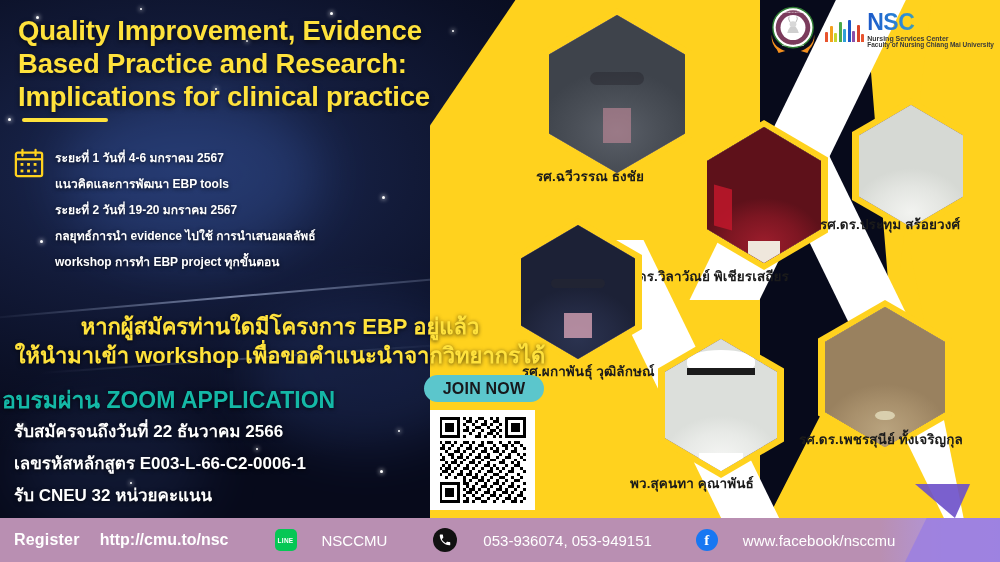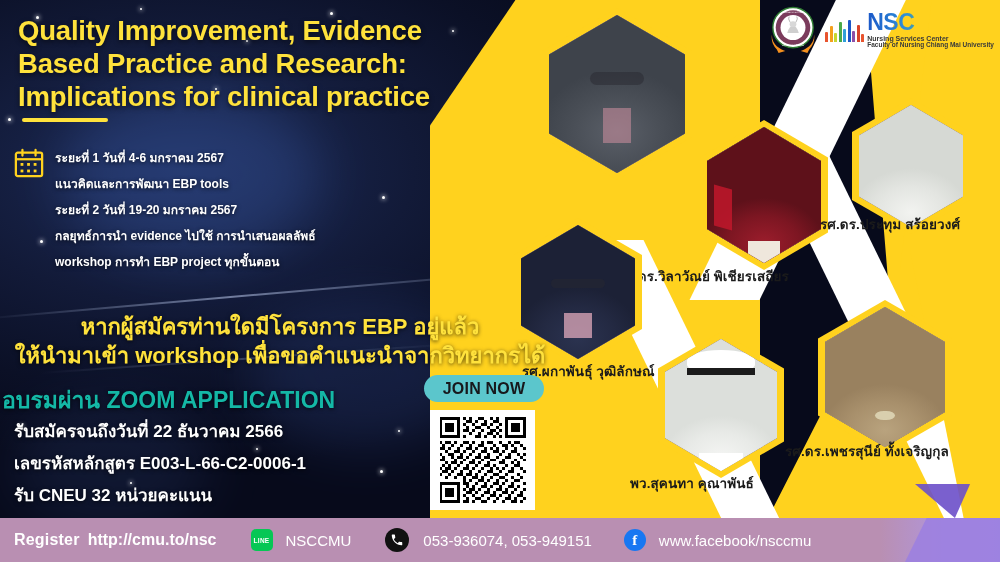--- a/index.html
+++ b/index.html
@@ -161,21 +161,21 @@
     background:#b98fb2;
     display:flex; align-items:center;
     overflow:hidden;
   }
   .footer .ftint {
     position:absolute; inset:0;
     background:linear-gradient(90deg, rgba(185,143,178,1) 0%, rgba(185,143,178,1) 88%, rgba(176,150,222,1) 95%, rgba(170,146,224,1) 100%);
   }
   .footer .fcontent {
     position:relative; z-index:2;
-    display:flex; align-items:center; width:100%; padding:0 14px; gap:4px;
+    display:flex; align-items:center; width:100%; padding:0 14px; gap:16px;
   }
   .f-register { color:#ffffff; font-weight:800; font-size:16px; letter-spacing:.2px; }
   .f-url { color:#ffffff; font-weight:800; font-size:16px; margin-left:4px; }
   .f-line-icon {
     width:22px; height:22px; background:#06C755; border-radius:5px;
     display:flex; align-items:center; justify-content:center;
     margin-left:30px;
   }
   .f-line-icon span { color:#fff; font-size:6.5px; font-weight:800; letter-spacing:.3px; }
   .f-line-text { color:#ffffff; font-size:15px; margin-left:9px; font-weight:500; }
@@ -253,20 +253,21 @@
       <div class="inner">
         <div class="photo" style="background:
              radial-gradient(ellipse 78px 62px at 50% 74%, #5a5f68 0%, #4a4f57 55%, #3e434b 100%),
              radial-gradient(circle 34px at 50% 40%, #e8c0a4 0%, #dbae92 60%, #d3a489 100%),
              radial-gradient(ellipse 46px 34px at 50% 20%, #2b2320 0%, #1d1815 70%, #1d1815 100%),
              linear-gradient(180deg,#dce8e2 0%, #cfe0da 60%, #b9ccc6 100%);"></div>
         <div style="position:absolute; left:30%; top:36%; width:40%; height:8%; background:rgba(40,40,48,.5); border-radius:20px;"></div>
         <div style="position:absolute; left:40%; top:59%; width:20%; height:22%; background:#cf8fa0; opacity:.55;"></div>
       </div>
     </div>
+    <div class="hexname" style="left:66px; top:165px;">รศ.ฉวีวรรณ  ธงชัย</div>
 
     <div class="hex" style="left:230px; top:120px; width:128px; height:150px;">
       <div class="inner">
         <div class="photo" style="background:
              radial-gradient(ellipse 60px 46px at 50% 86%, #9c1d2c 0%, #7d1622 60%, #5e111a 100%),
              radial-gradient(circle 28px at 50% 46%, #f0cdb0 0%, #e3b999 65%, #d8ab8d 100%),
              radial-gradient(ellipse 54px 36px at 50% 22%, #141414 0%, #0b0b0b 75%, #0b0b0b 100%),
              linear-gradient(180deg,#123 0%, #1a1a1a 55%, #151515 100%);"></div>
         <div style="position:absolute; left:6%; top:44%; width:16%; height:30%; background:#c0182b; opacity:.85; transform:skewY(16deg);"></div>
         <div style="position:absolute; left:36%; top:84%; width:28%; height:16%; background:#efe7dc;"></div>
@@ -315,21 +316,21 @@
     <div class="hex" style="left:348px; top:300px; width:134px; height:154px;">
       <div class="inner">
         <div class="photo" style="background:
              radial-gradient(ellipse 62px 46px at 50% 88%, #b9a37e 0%, #a8906c 60%, #99815f 100%),
              radial-gradient(circle 28px at 50% 44%, #f3d2b3 0%, #e6bf9d 65%, #dbb38f 100%),
              radial-gradient(ellipse 48px 34px at 50% 20%, #1c1714 0%, #131010 75%, #131010 100%),
              linear-gradient(180deg,#d2ddd0 0%, #c5d1c2 55%, #b7c4b4 100%);"></div>
         <div style="position:absolute; left:42%; top:74%; width:16%; height:7%; background:#d9cfae; border-radius:50%;"></div>
       </div>
     </div>
-    <div class="hexname" style="left:315px; top:428px;margin-top:12px;">รศ.ดร.เพชรสุนีย์  ทั้งเจริญกุล</div>
+    <div class="hexname" style="left:329px; top:428px;">รศ.ดร.เพชรสุนีย์  ทั้งเจริญกุล</div>
 
   </div>
 
   <div class="logos">
     <div class="cmu-seal">
       <svg viewBox="0 0 100 104" width="48" height="50">
         <path d="M6 62 C6 84 24 92 34 96 L20 100 L16 92 C10 86 4 76 6 62Z" fill="#F4901E"></path>
         <path d="M94 62 C94 84 76 92 66 96 L80 100 L84 92 C90 86 96 76 94 62Z" fill="#F4901E"></path>
         <circle cx="50" cy="47" r="42" fill="#ffffff" stroke="#2E7D32" stroke-width="3"></circle>
         <circle cx="50" cy="47" r="36" fill="#7B3B5C"></circle>

